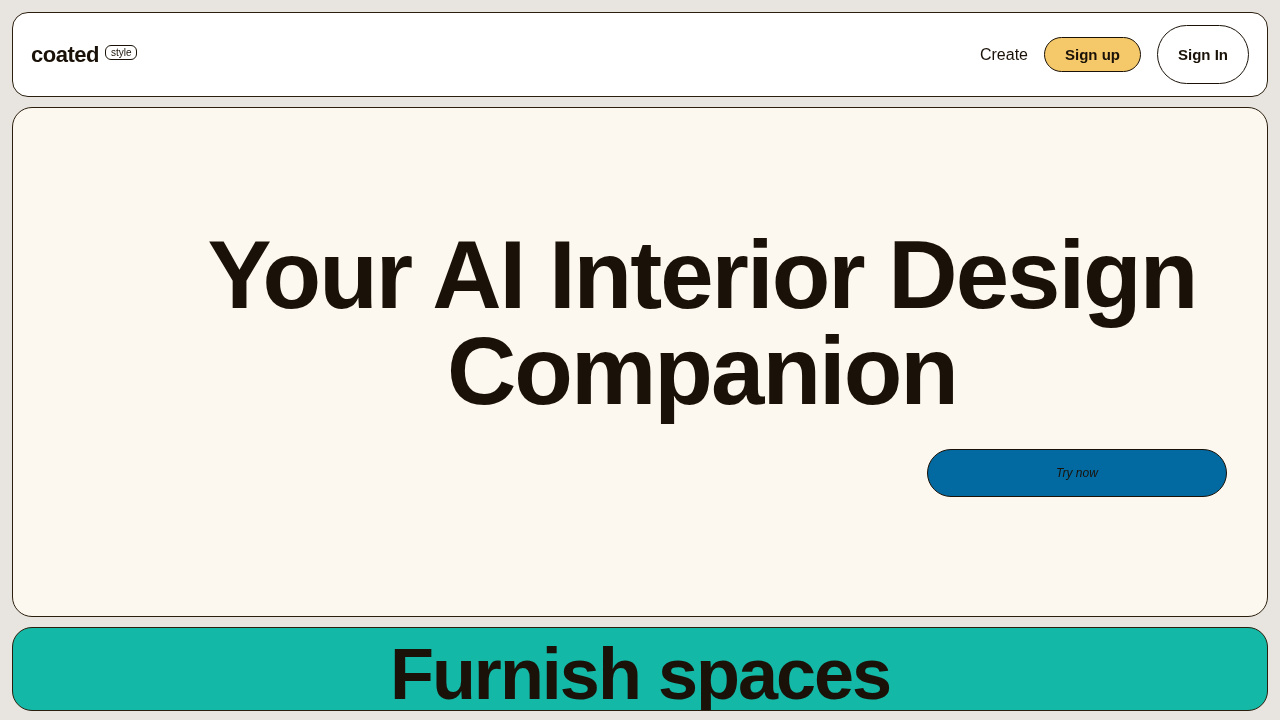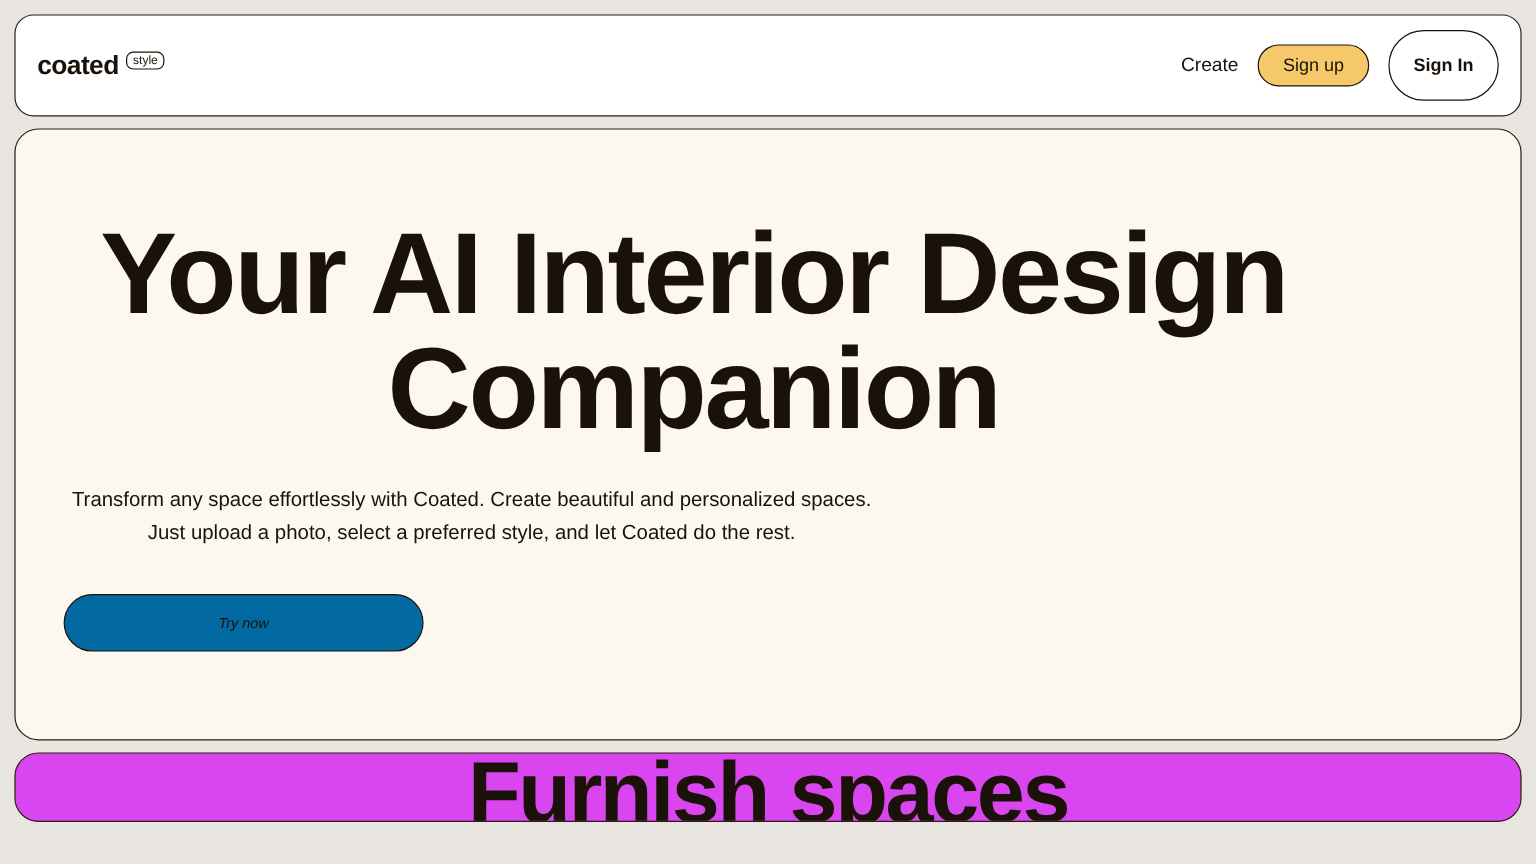--- a/index.html
+++ b/index.html
@@ -29,21 +29,21 @@
       border: 1.5px solid #2a1f0e;
       border-radius: 16px;
       padding: 12px 18px;
       display: flex;
       align-items: center;
       justify-content: space-between;
     }
 
     .logo-area {
       display: flex;
-      align-items: center;
+      align-items: flex-end;
       gap: 6px;
     }
 
     .logo-text {
       font-size: 22px;
       font-weight: 800;
       color: #1a1208;
       letter-spacing: -0.5px;
     }
 
@@ -70,21 +70,21 @@
       cursor: pointer;
     }
 
     .btn-signup {
       background-color: #f5c96a;
       color: #1a1208;
       border: 1.5px solid #1a1208;
       border-radius: 50px;
       padding: 8px 20px;
       font-size: 15px;
-      font-weight: 400;
+      font-weight: 700;
       cursor: pointer;
     }
 
     .btn-signin {
       background-color: #ffffff;
       color: #1a1208;
       border: 1.5px solid #1a1208;
       border-radius: 50px;
       padding: 20px 20px;
       font-size: 15px;
@@ -93,21 +93,21 @@
     }
 
     
     .hero-section {
       background-color: #fdf8ef;
       border: 1.5px solid #2a1f0e;
       border-radius: 20px;
       padding: 60px 40px 60px;
       display: flex;
       flex-direction: column;
-      align-items: flex-start;
+      align-items: flex-end;
       text-align: center;
       min-height: 510px;
       justify-content: center;
     }
 
     .hero-title {
       font-size: 96px;
       font-weight: 900;
       color: #1a1208;
       line-height: 1.0;
@@ -134,29 +134,29 @@
       font-size: 12px;
       font-weight: 500;
       cursor: pointer;
       width: 300px;
       text-align: center;
       font-style: italic;
     }
 
     
     .second-section {
-      background-color: #d946ef;
+      background-color: #14b8a6;
       border: 1.5px solid #2a1f0e;
       border-radius: 20px;
       padding: 30px 40px 20px;
       display: flex;
       flex-direction: column;
       align-items: center;
       text-align: center;
-      height: 58px;
+      height: 84px;
       overflow: hidden;
       justify-content: center;
     }
 
     .second-title {
       font-size: 72px;
       font-weight: 900;
       color: #1a1208;
       letter-spacing: -2px;
       line-height: 1.0;
@@ -174,21 +174,20 @@
     </div>
     <div class="nav-right">
       <span class="nav-pricing">Create</span>
       <button class="btn-signup">Sign up</button>
       <button class="btn-signin">Sign In</button>
     </div>
   </nav>
 
   <section class="hero-section">
     <h1 class="hero-title">Your AI Interior Design Companion</h1>
-    <p class="hero-subtitle">Transform any space effortlessly with Coated. Create beautiful and personalized spaces. Just upload a photo, select a preferred style, and let Coated do the rest.</p>
     <button class="btn-try-now">Try now</button>
   </section>
 
   <section class="second-section">
     <h2 class="second-title">Furnish spaces</h2>
   </section>
 
 </div>
 
 </body></html>

